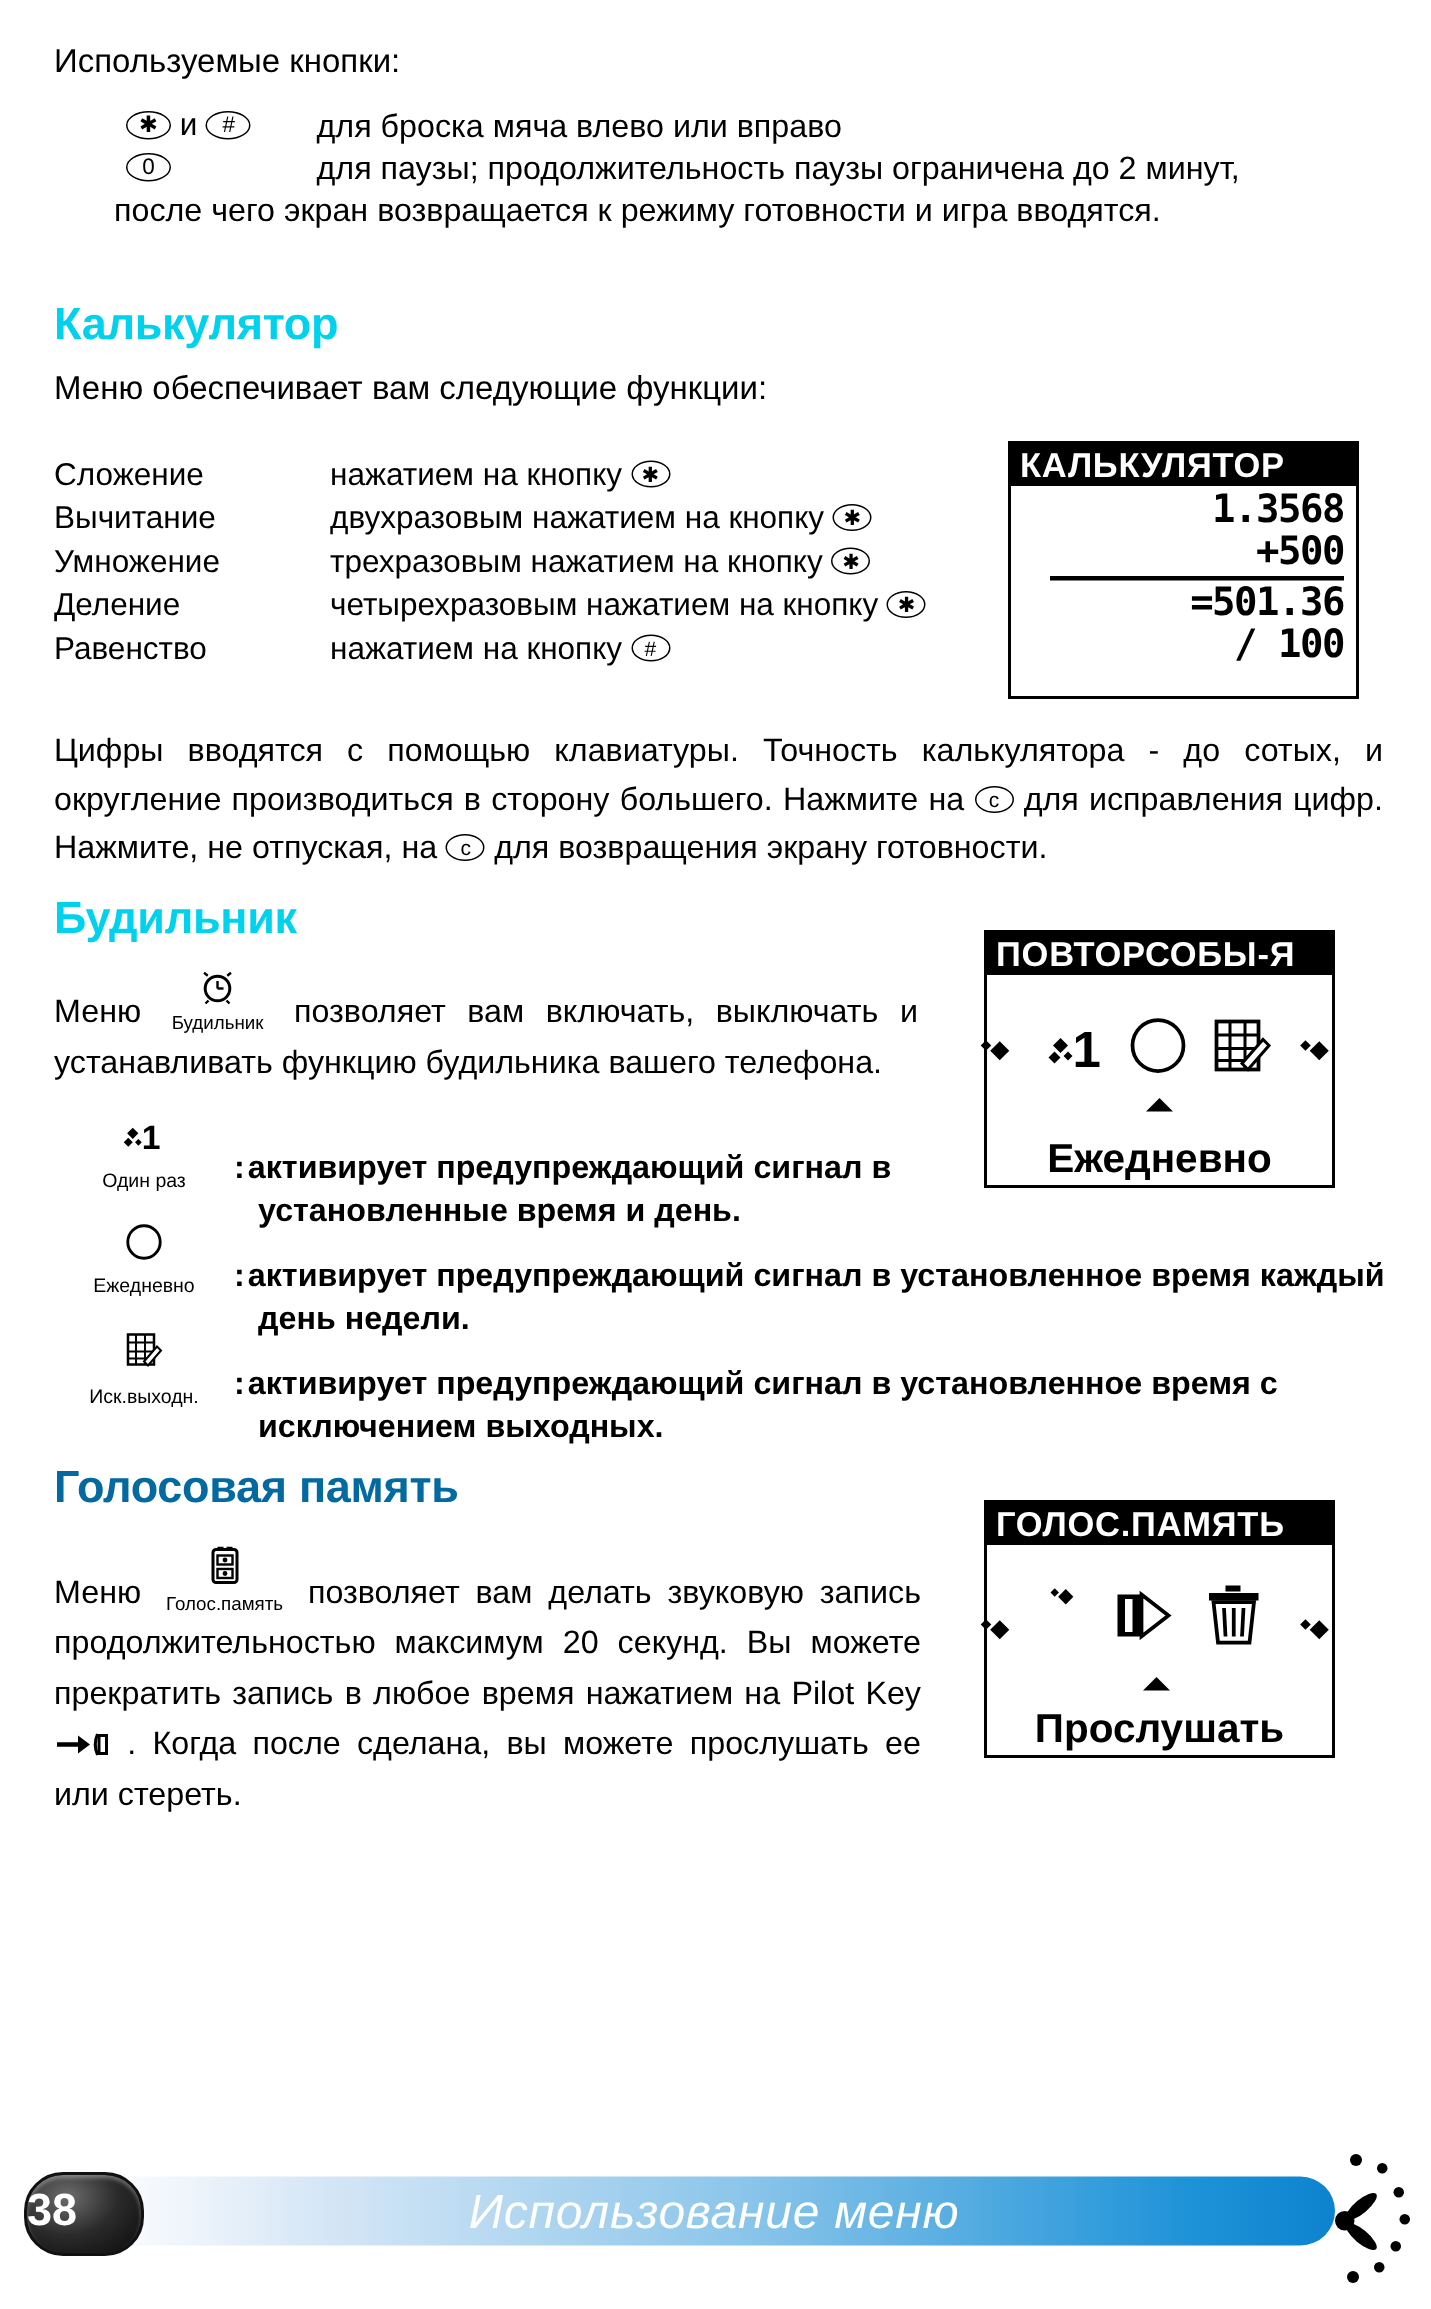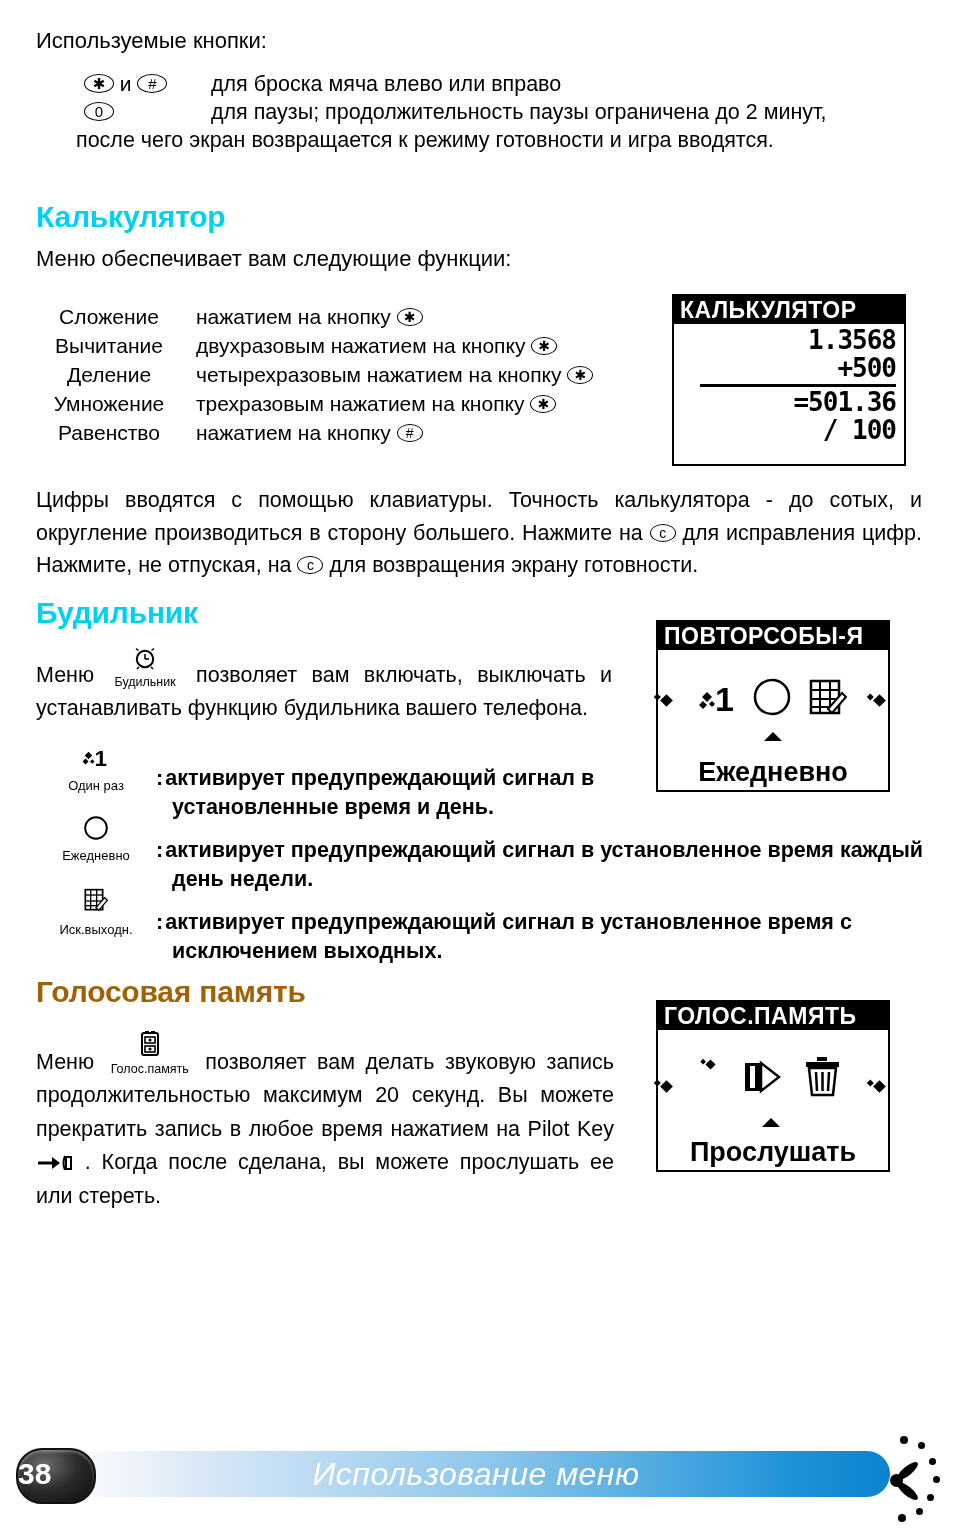--- a/index.html
+++ b/index.html
@@ -98,25 +98,25 @@
     font-size: 21px;
   }
   .calc-row {
     display: flex;
     align-items: baseline;
     height: 29px;
   }
   .calc-op {
     width: 160px;
     flex: 0 0 160px;
-    text-align: center;
+    text-align: left;
     padding-right: 14px;
     box-sizing: border-box;
   }
-  .calc-how { flex: 1; }
+  .calc-how { flex: 1; margin-left: 24px; }
 
   .calc-para {
     position: absolute;
     left: 36px;
     top: 484px;
     width: 886px;
     font-size: 21.5px;
     line-height: 1.52;
     text-align: justify;
   }
@@ -364,30 +364,30 @@
       </div>
     </div>
     <div class="calc-row">
       <div class="calc-op">Вычитание</div>
       <div class="calc-how">
         <span>двухразовым нажатием на кнопку</span>
         <span class="key small">✱</span>
       </div>
     </div>
     <div class="calc-row">
+      <div class="calc-op">Умножение</div>
+      <div class="calc-how">
+        <span>трехразовым нажатием на кнопку</span>
+        <span class="key small">✱</span>
+      </div>
+    </div>
+    <div class="calc-row">
       <div class="calc-op">Деление</div>
       <div class="calc-how">
         <span>четырехразовым нажатием на кнопку</span>
-        <span class="key small">✱</span>
-      </div>
-    </div>
-    <div class="calc-row">
-      <div class="calc-op">Умножение</div>
-      <div class="calc-how">
-        <span>трехразовым нажатием на кнопку</span>
         <span class="key small">✱</span>
       </div>
     </div>
     <div class="calc-row">
       <div class="calc-op">Равенство</div>
       <div class="calc-how">
         <span>нажатием на кнопку</span>
         <span class="key small">#</span>
       </div>
     </div>
@@ -505,21 +505,21 @@
         <path d="M21 32 L34 17 L38 21 L25 36 Z" fill="#fff" stroke="#000" stroke-width="2"></path>
       </svg>
       <span class="cap">Иск.выходн.</span>
     </div>
     <div class="alarm-desc">
       <span class="colon">:</span><span>активирует предупреждающий сигнал в установленное время с</span>
       <span class="cont">исключением выходных.</span>
     </div>
   </div>
 
-  <h2 class="section-title" style="left:36px; top:975px; color:#a16207;">Голосовая память</h2>
+  <h2 class="section-title" style="left:36px; top:975px; color:#0369a1;">Голосовая память</h2>
 
   <div class="voice-para">
     <span>Меню</span>
     <span class="inline-icon-label">
       <svg width="22" height="26" viewBox="0 0 22 26">
         <rect x="3" y="2" width="16" height="22" rx="2" fill="none" stroke="#000" stroke-width="2"></rect>
         <rect x="6" y="0" width="4" height="3" fill="#000"></rect>
         <rect x="12" y="0" width="4" height="3" fill="#000"></rect>
         <rect x="6" y="6" width="10" height="6" fill="none" stroke="#000" stroke-width="1.6"></rect>
         <circle cx="11" cy="9" r="1.6" fill="#000"></circle>

